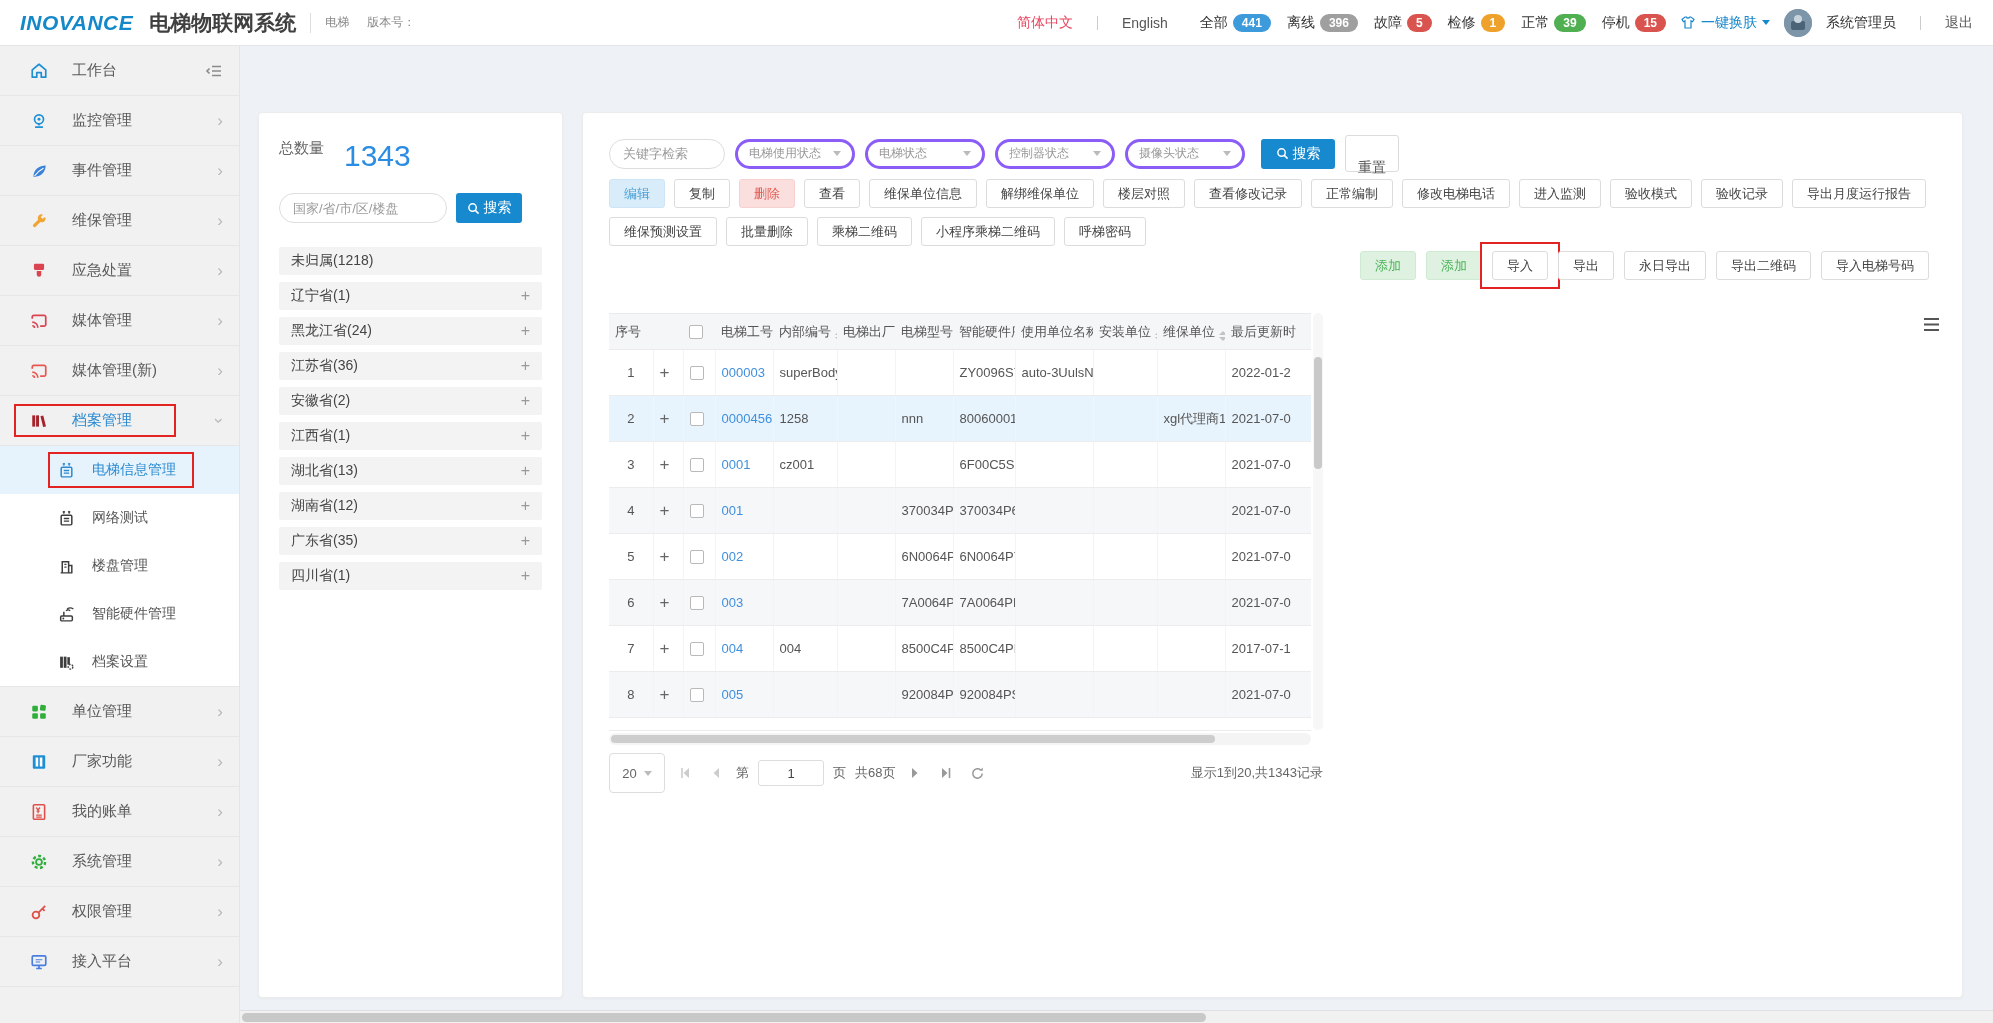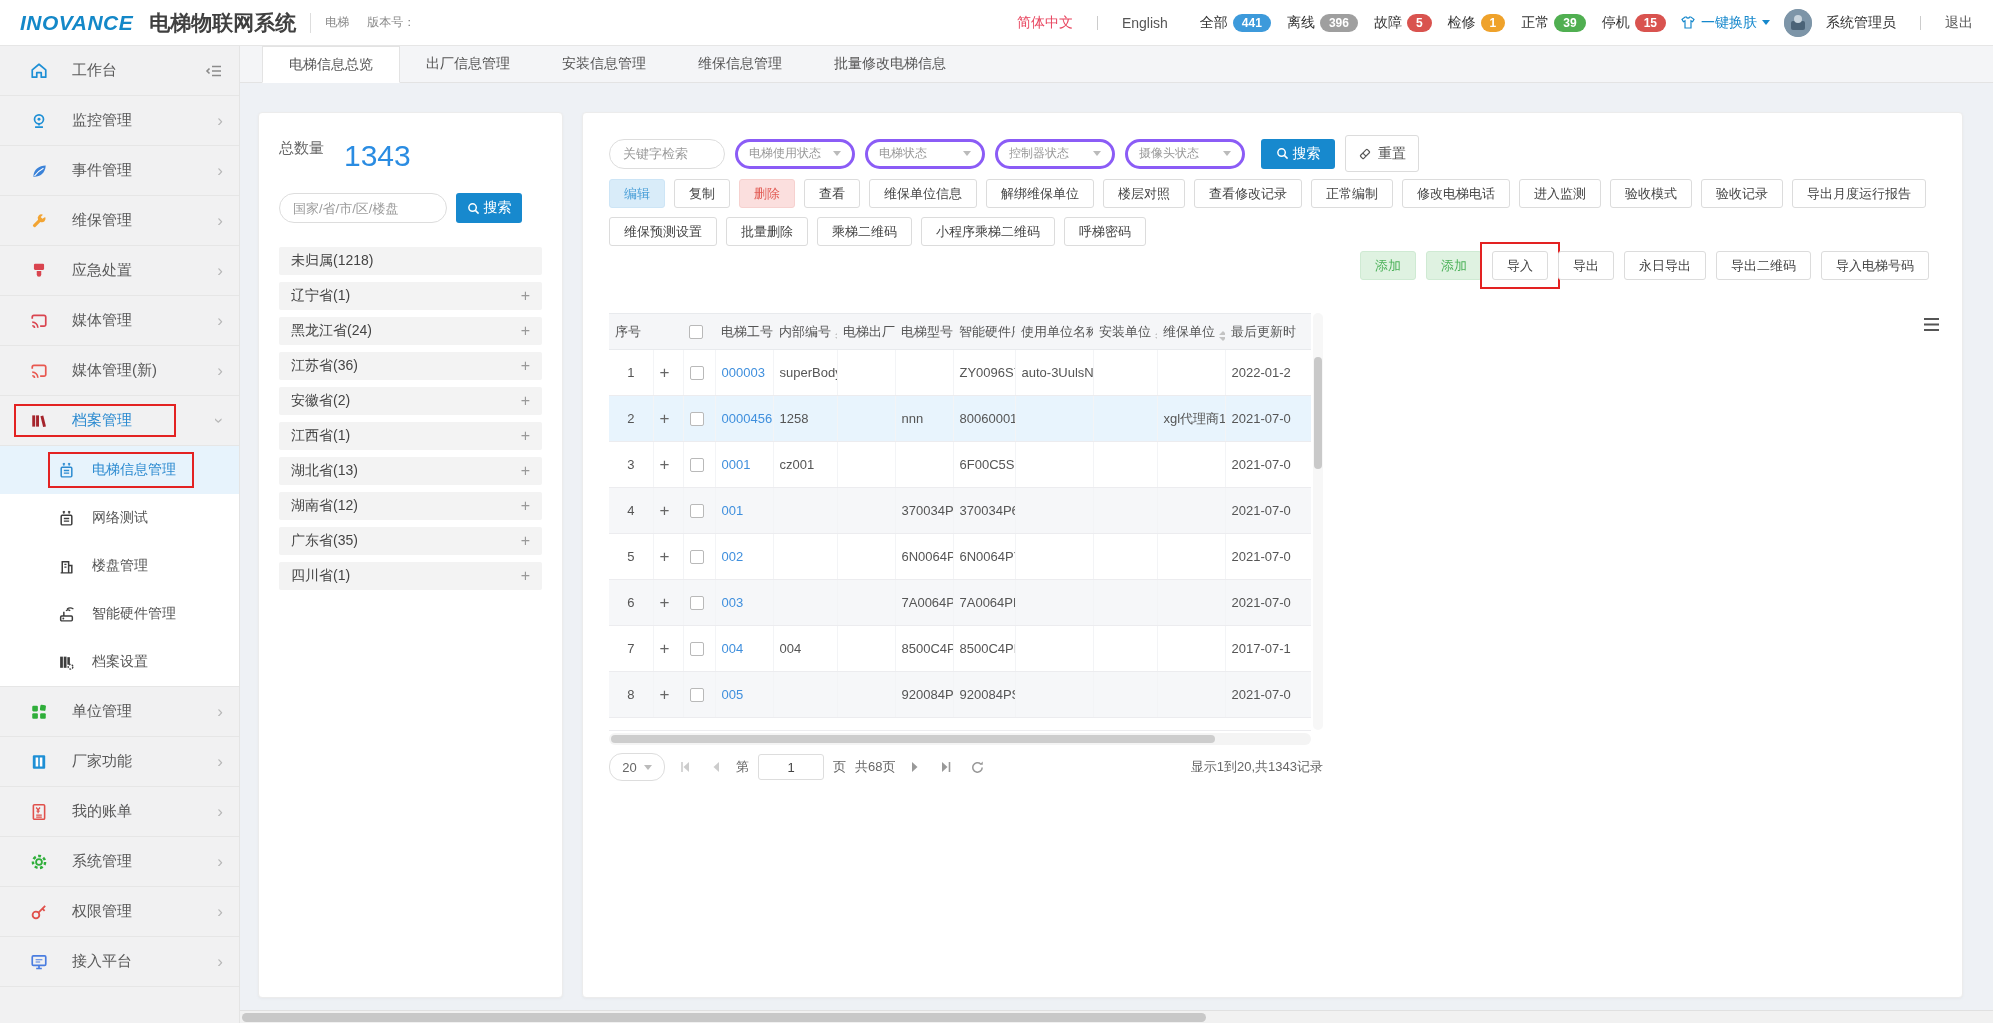--- a/index.html
+++ b/index.html
@@ -75,21 +75,21 @@
                align-items:center; padding:0 12px; font-size:14px; color:#444; }
   .tree-item .plus { margin-left:auto; color:#999; font-size:16px; font-weight:300; }
 
   
   .filter-row { position:absolute; left:26px; top:22px; display:flex; gap:10px; align-items:center; }
   .filter-row .pill-input { width:116px; }
   .fselect { width:120px; height:30px; border:3px solid #8b5cf6; border-radius:15px; display:flex;
              align-items:center; justify-content:space-between; padding:0 11px; color:#999; font-size:12px; background:#fff; }
   .fcaret { width:0; height:0; border-left:4px solid transparent; border-right:4px solid transparent; border-top:5px solid #bbb; }
   .btn-reset { height:37px; padding:17px 12px; background:#fff; border:1px solid #dcdcdc; border-radius:3px;
-               color:#555; font-size:14px; display:flex; align-items:center; gap:6px; cursor:pointer; font-family:inherit; }
+               color:#555; font-size:14px; display:flex; align-items:center; gap:6px; cursor:pointer; font-family:inherit;flex-direction:column; }
 
   
   .btnrow { position:absolute; left:26px; display:flex; gap:9px; }
   .row1 { top:66px; } .row2 { top:104px; }
   .tbtn { height:29px; padding:0 14px; background:#fff; border:1px solid #dcdcdc; border-radius:3px;
           font-size:13px; color:#444; display:flex; align-items:center; cursor:pointer; position:relative;
           white-space:nowrap; font-family:inherit; }
   .btn-blue { background:#d9ecf9; color:#4a9fd8; border-color:#cde5f6; }
   .btn-red  { background:#fbdfde; color:#e25b54; border-color:#f6d1cf; }
   .btn-green{ background:#dff2e1; color:#4db25a; border-color:#cfead3; }
@@ -118,21 +118,21 @@
   .sorts .up { border-bottom:4px solid #c3c3c3; } .sorts .dn { border-top:4px solid #c3c3c3; }
   .partial-row { width:702px; height:13px; background:#fff; border-bottom:1px solid #ececef; }
   .hscroll { width:702px; height:12px; background:#f4f4f4; border-radius:6px; margin-top:2px; position:relative; }
   .hscroll .thumb { position:absolute; left:2px; top:2px; height:8px; width:86%; background:#cdcdcd; border-radius:4px; }
   .vscroll { position:absolute; left:704px; top:0; width:10px; height:417px; background:#f7f7f7; border-radius:5px; }
   .vscroll .thumb { position:absolute; left:1px; top:44px; width:8px; height:112px; background:#c9c9c9; border-radius:4px; }
   .colcfg { position:absolute; right:22px; top:204px; cursor:pointer; }
 
   
   .pager { position:absolute; left:26px; top:640px; width:714px; display:flex; align-items:center; gap:9px; color:#666; }
-  .psize { width:56px; height:28px; border:1px solid #ddd; border-radius:13px; display:flex; align-items:center;
+  .psize { width:56px; height:40px; border:1px solid #ddd; border-radius:4px; display:flex; align-items:center;
            justify-content:center; gap:7px; background:#fff; }
   .pnav { width:22px; height:22px; display:flex; align-items:center; justify-content:center; cursor:pointer; }
   .pinput { width:66px; height:26px; border:1px solid #ddd; border-radius:3px; text-align:center; font-size:13px;
             color:#444; outline:none; font-family:inherit; }
   .psummary { margin-left:auto; font-size:13px; color:#666; }
 
   .bottom-scroll { position:absolute; left:0; right:0; bottom:0; height:13px; background:#f1f1f1;
                    border-top:1px solid #e0e0e0; z-index:6; }
   .bottom-scroll .thumb { position:absolute; left:2px; top:2px; height:9px; width:55%; background:#c8c8c8; border-radius:5px; }
 </style>
@@ -413,38 +413,20 @@
           <path d="M8 11 v2 M5.5 13.8 h5" stroke="currentColor" stroke-width="1.5"></path>
         </svg>
     </span>
     <span class="slabel">接入平台</span>
     <span class="chev">›</span>
   </div>
 </div>
 
 <div class="content">
 
-  <div class="tabbar">
-
-  <div class="tab active">
-      <span>电梯信息总览</span>
-    </div>
-      <div class="tab">
-      <span>出厂信息管理</span>
-    </div>
-      <div class="tab">
-      <span>安装信息管理</span>
-    </div>
-      <div class="tab">
-      <span>维保信息管理</span>
-    </div>
-      <div class="tab">
-      <span>批量修改电梯信息</span>
-    </div>
-    </div>
 
   <div class="card left-card">
     <div class="stats">
       <span class="tlabel">总数量</span>
       <span class="tvalue">1343</span>
     </div>
     <div class="tree-search">
       <input class="pill-input" placeholder="国家/省/市/区/楼盘" style="">
       <button class="btn-search">
         <svg width="13" height="13" viewBox="0 0 14 14">

